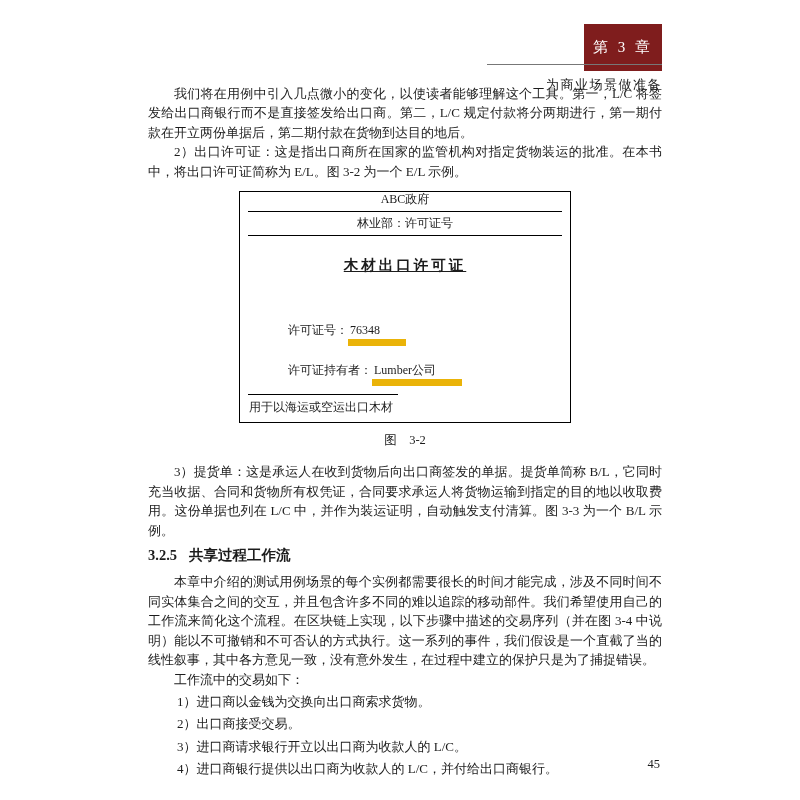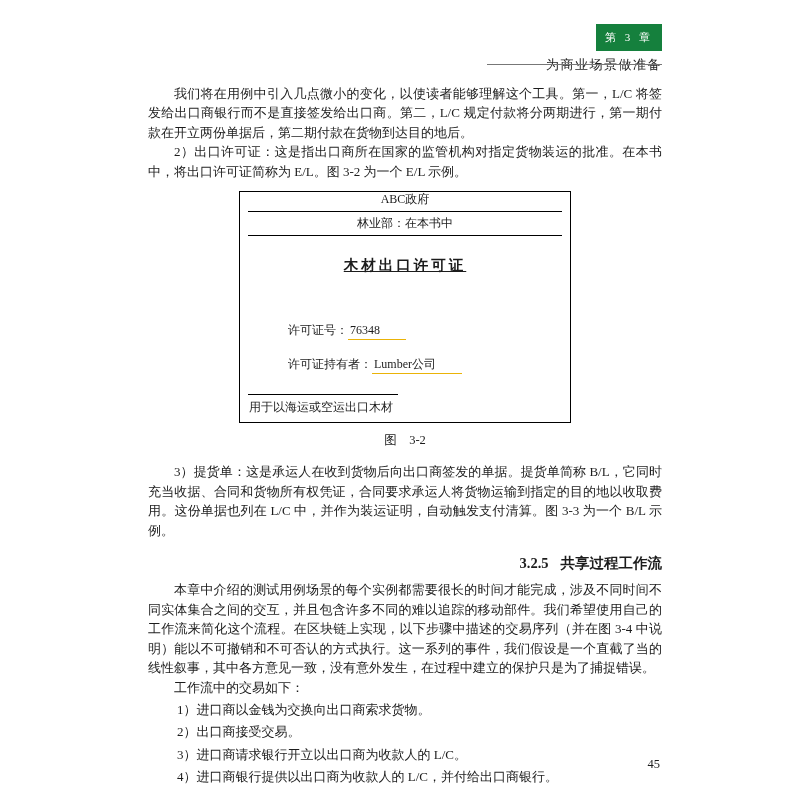--- a/index.html
+++ b/index.html
@@ -13,23 +13,23 @@
     width: 800px; height: 800px;
     background: #ffffff;
     color: #1c1c1c;
     overflow: hidden;
   }
 
   
   .page-header { position: absolute; top: 24px; right: 138px; text-align: right; }
   .chapter-badge {
     display: inline-block;
-    background: #15803d; color: #ffffff;
-    font-size: 11px; line-height: 1;
-    padding: 8px 9px; letter-spacing: 3px;
+    background: #7f1d1d; color: #ffffff;
+    font-size: 15px; line-height: 1;
+    padding: 16px 9px; letter-spacing: 3px;
   }
   .chapter-title { font-size: 13px; margin-top: 5px; letter-spacing: 1.5px; color: #222222; }
   .header-rule { position: absolute; top: 64px; left: 487px; width: 175px; border-top: 1px solid #777777; }
 
   
   .content {
     position: absolute; top: 84px; left: 148px; width: 514px;
     font-size: 13px; line-height: 19.4px;
     text-align: justify;
   }
@@ -51,39 +51,39 @@
   .cert-title {
     text-align: center; font-weight: bold;
     font-size: 14.5px; letter-spacing: 3px;
     margin-top: 22px;
     text-decoration: underline;
   }
   .cert-field-no { margin: 50px 0 0 48px; }
   .cert-field-holder { margin: 17px 0 0 48px; }
   .cert-underline {
     display: inline-block;
-    border-bottom: 1px solid #eab308;
+    border-bottom: 7px solid #eab308;
     padding: 0 26px 1px 2px;
   }
   .cert-purpose-line {
     position: absolute; left: 8px; bottom: 27px;
     width: 150px; border-top: 1px solid #000000;
   }
   .cert-purpose { position: absolute; left: 9px; bottom: 7px; }
 
   .figure-caption {
     text-align: center; text-indent: 0;
     font-size: 12.5px; margin: 8px 0 12px 0;
   }
 
   
   .section-heading {
     font-weight: bold; font-size: 14.5px;
-    text-indent: 0; text-align: right;
-    margin: 14px 0 7px 0;
+    text-indent: 0; text-align: left;
+    margin: 6px 0 7px 0;
   }
   .section-heading .sec-num { margin-right: 12px; }
 
   .workflow-list p { margin: 3px; }
 
   
   .page-number {
     position: absolute; top: 757px; right: 140px;
     font-size: 12.5px; color: #1c1c1c;
   }
@@ -101,21 +101,21 @@
 
   <main class="content">
 
     <p>我们将在用例中引入几点微小的变化，以使读者能够理解这个工具。第一，L/C 将签发给出口商银行而不是直接签发给出口商。第二，L/C 规定付款将分两期进行，第一期付款在开立两份单据后，第二期付款在货物到达目的地后。</p>
     <p>2）出口许可证：这是指出口商所在国家的监管机构对指定货物装运的批准。在本书中，将出口许可证简称为 E/L。图 3-2 为一个 E/L 示例。</p>
 
     <figure style="margin:0">
       <div class="certificate">
         <div class="cert-gov">ABC政府</div>
         <div class="cert-rule"></div>
-        <div class="cert-dept">林业部：在本书中</div>
+        <div class="cert-dept">林业部：许可证号</div>
         <div class="cert-rule"></div>
         <div class="cert-title">木材出口许可证</div>
 
         <div class="cert-field-no">
           <span>许可证号：</span><span class="cert-underline">76348</span>
         </div>
 
         <div class="cert-field-holder">
           <span>许可证持有者：</span><span class="cert-underline">Lumber公司</span>
         </div>

